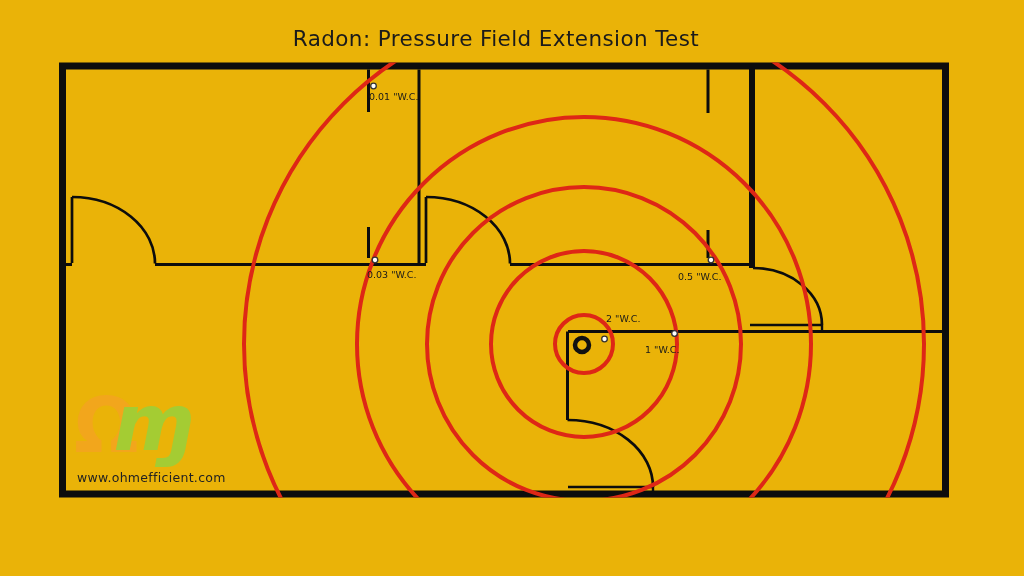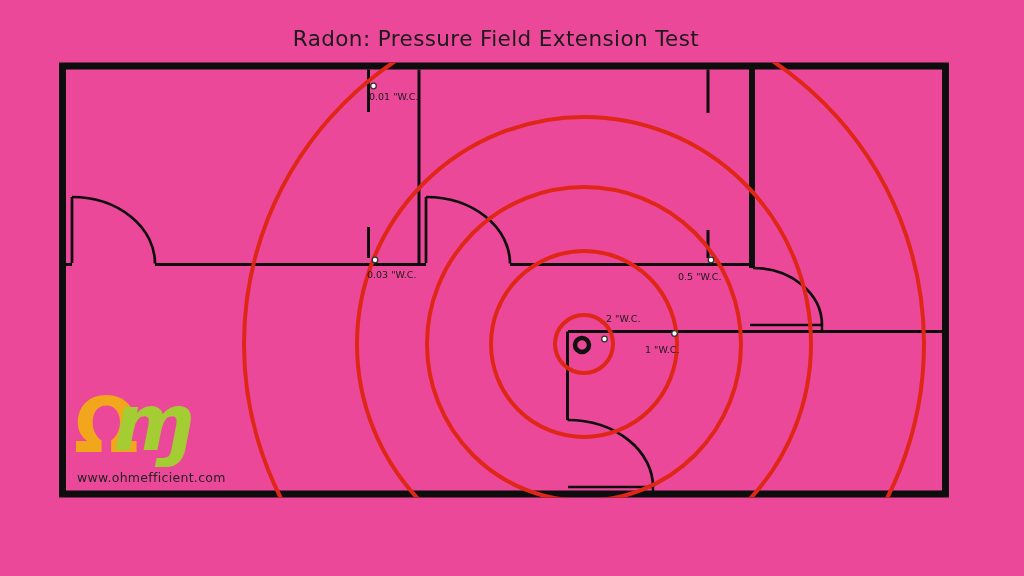--- a/index.html
+++ b/index.html
@@ -3,21 +3,21 @@
 <meta charset="utf-8">
 <style>
   :root{
     --ring-red:#de2716;
     --wall-black:#0d0d0d;
     --logo-orange:#f2a61c;
     --logo-green:#a4cc33;
     --text-dark:#1b1b1b;
   }
   html,body{margin:0;padding:0;background:#ffffff;}
-  .stage{position:relative;width:1024px;height:576px;background:#ec4899;overflow:hidden;text-decoration:underline;}
+  .stage{position:relative;width:1024px;height:576px;background:#eab308;overflow:hidden;text-decoration:underline;}
   svg{display:block;font-family:"DejaVu Sans","Liberation Sans",sans-serif;}
   .title{fill:var(--text-dark);font-size:21.5px;letter-spacing:.4px;}
   .wall{stroke:var(--wall-black);fill:none;stroke-width:3;}
   .wall-outer{stroke:var(--wall-black);fill:none;stroke-width:7;}
   .wall-thick{stroke:var(--wall-black);fill:none;stroke-width:6;}
   .wall-thin{stroke:var(--wall-black);fill:none;stroke-width:2.4;}
   .door{stroke:var(--wall-black);fill:none;stroke-width:2.7;}
   #rings circle{fill:none;stroke:var(--ring-red);stroke-width:4;}
   .suction{fill:none;stroke:#111;stroke-width:4.5;}
   .marker{fill:#ffffff;stroke:#333;stroke-width:1.3;}

